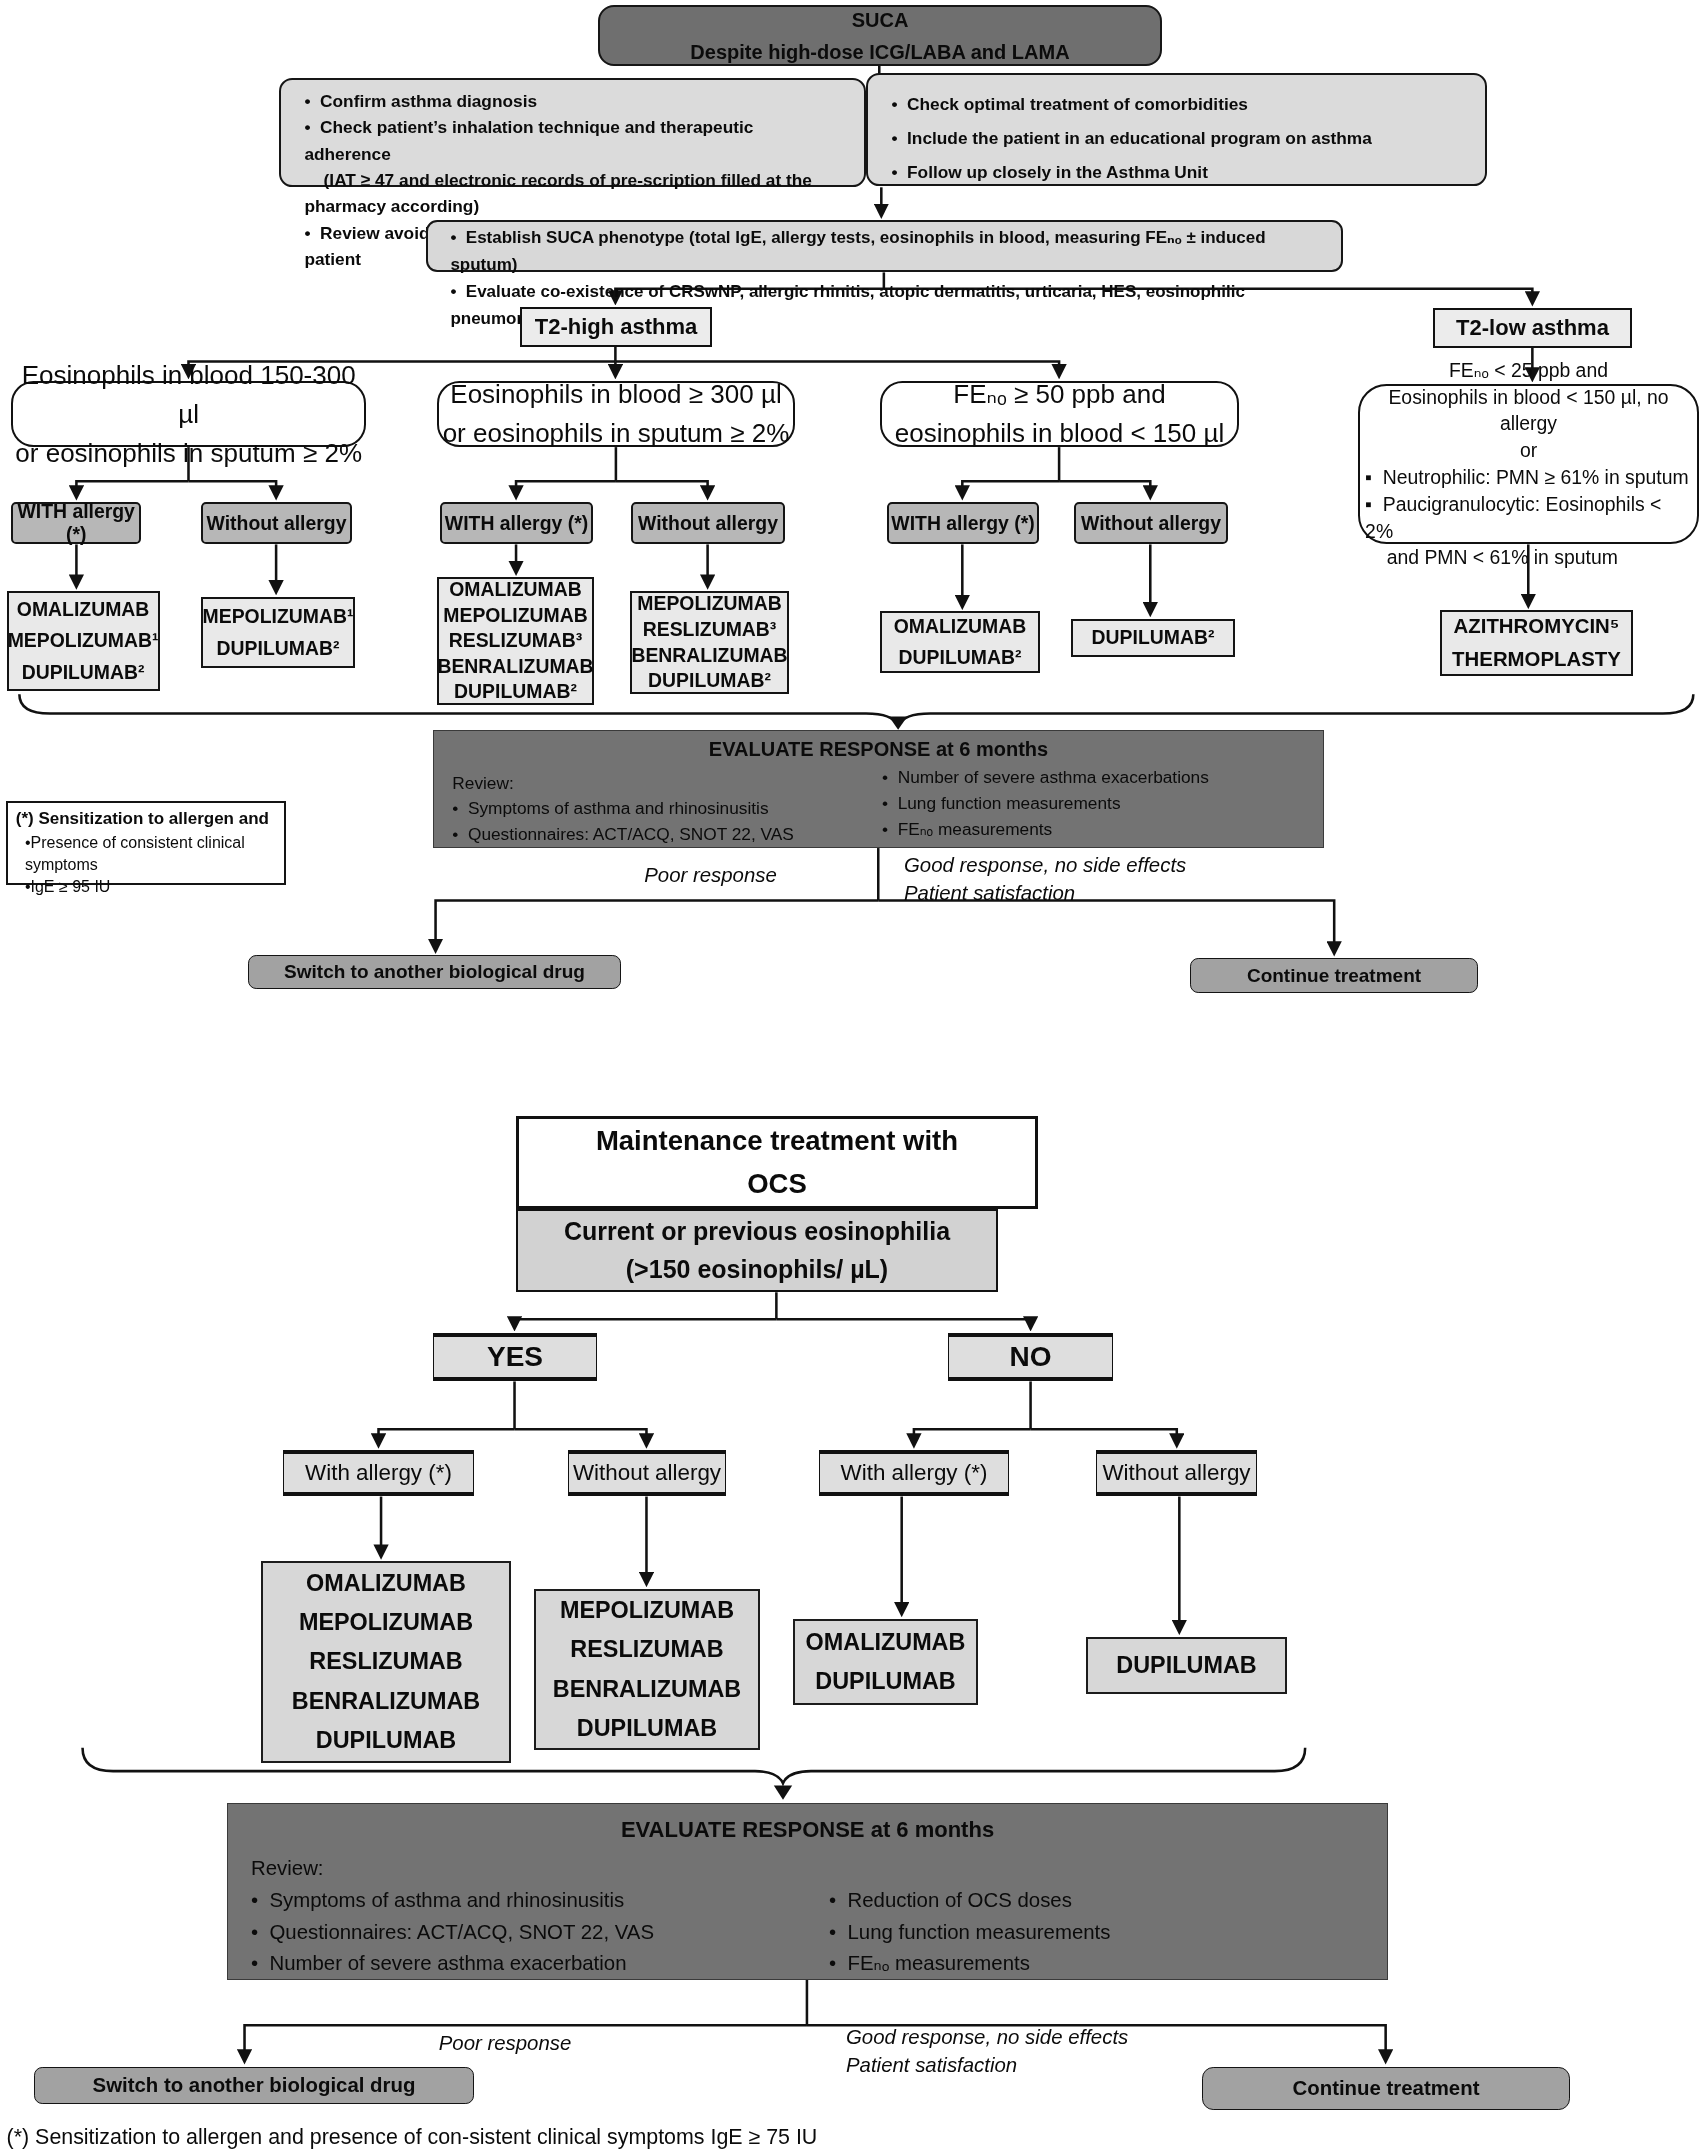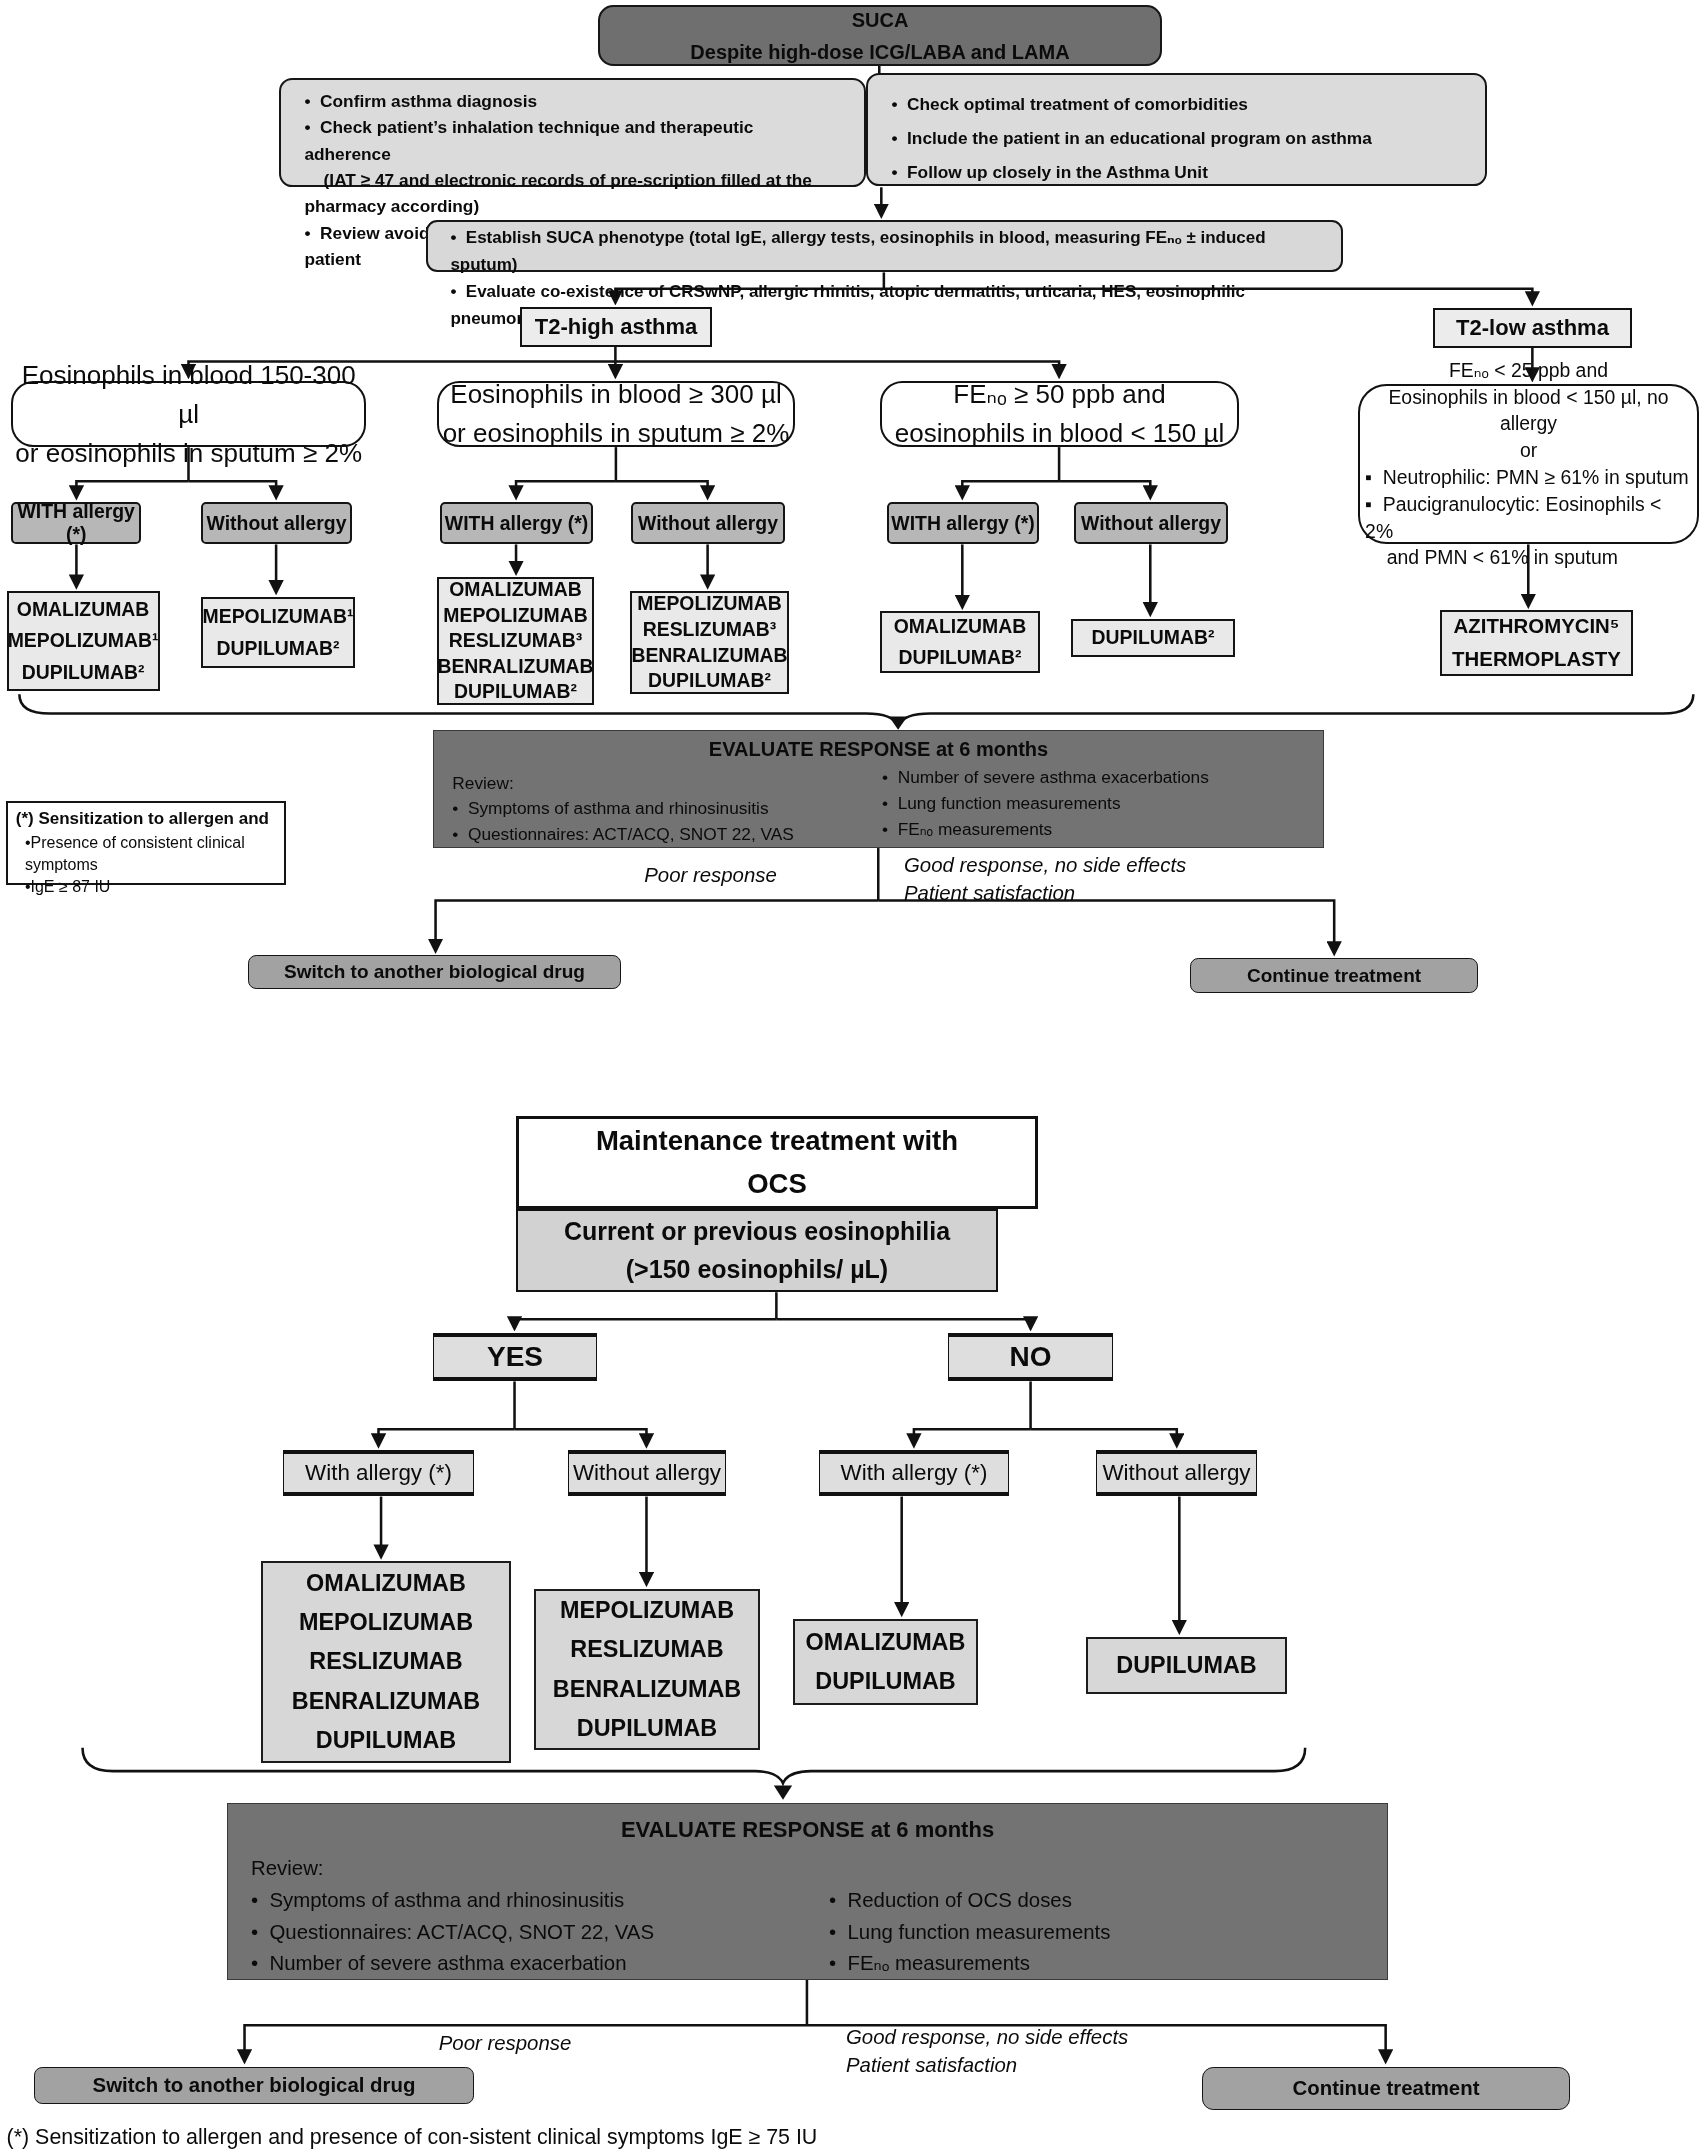--- a/index.html
+++ b/index.html
@@ -97,21 +97,21 @@
       <path d="M2315,2937 V3200" marker-end="url(#ah)"></path>
       <path d="M162,3430 Q162,3476 222,3476 H1482 Q1527,3476 1537,3500 Q1547,3476 1592,3476 H2502 Q2562,3476 2562,3430"></path>
       <path d="M1584,3886 V3975"></path>
       <path d="M1584,3975 H480 V4043" marker-end="url(#ah)"></path>
       <path d="M1584,3975 H2720 V4043" marker-end="url(#ah)"></path>
     </g>
     <polygon points="1745,1406 1781,1406 1763,1432" fill="#111"></polygon>
     <polygon points="1519,3504 1555,3504 1537,3532" fill="#111"></polygon>
   </svg>
 
-  <div class="abs box suca pre" style="left:598px;top:5.1px;width:564px;height:61px;">SUCA
+  <div class="abs box suca pre" style="left:598px;top:5.1px;width:564px;height:61px;border-radius:16px;">SUCA
 Despite high-dose ICG/LABA and LAMA</div>
 
   <div class="abs box check check-l left pre" style="left:279px;top:78px;width:587px;height:109px;">•&nbsp;&nbsp;Confirm asthma diagnosis
 •&nbsp;&nbsp;Check patient’s inhalation technique and therapeutic adherence
 &nbsp;&nbsp;&nbsp;&nbsp;(IAT ≥ 47 and electronic records of pre-scription filled at the pharmacy according)
 •&nbsp;&nbsp;Review avoidance of aggravating/precipitating factors with patient</div>
   <div class="abs box check check-r left pre" style="left:866px;top:73px;width:621px;height:113px;">•&nbsp;&nbsp;Check optimal treatment of comorbidities
 •&nbsp;&nbsp;Include the patient in an educational program on asthma
 •&nbsp;&nbsp;Follow up closely in the Asthma Unit</div>
 
@@ -170,21 +170,21 @@
     <div class="abs ev-text" style="left:18.3px;top:65px;">•&nbsp;&nbsp;Symptoms of asthma and rhinosinusitis
 •&nbsp;&nbsp;Questionnaires: ACT/ACQ, SNOT 22, VAS</div>
     <div class="abs ev-text" style="left:448px;top:34px;">•&nbsp;&nbsp;Number of severe asthma exacerbations
 •&nbsp;&nbsp;Lung function measurements
 •&nbsp;&nbsp;FEₙₒ measurements</div>
   </div>
 
   <div class="abs notebox" style="left:5.6px;top:801px;width:280px;height:84px;">
     <div class="abs note-title" style="left:8.2px;top:6.1px;">(*) Sensitization to allergen and</div>
     <div class="abs note-items pre" style="left:17.3px;top:28.5px;">•Presence of consistent clinical symptoms
-•IgE ≥ 87 IU</div>
+•IgE ≥ 95 IU</div>
   </div>
 
   <div class="abs box ital" style="left:601px;top:860px;width:219px;height:31px;">Poor response</div>
   <div class="abs ital pre" style="left:904px;top:852px;width:367px;">Good response, no side effects
 Patient satisfaction</div>
 
   <div class="abs box grayround" style="left:248px;top:955px;width:373px;height:34px;">Switch to another biological drug</div>
   <div class="abs box grayround" style="left:1190px;top:958px;width:288px;height:35px;">Continue treatment</div>
 
   <div class="abs box maint pre" style="left:516px;top:1116px;width:522px;height:93px;">Maintenance treatment with

